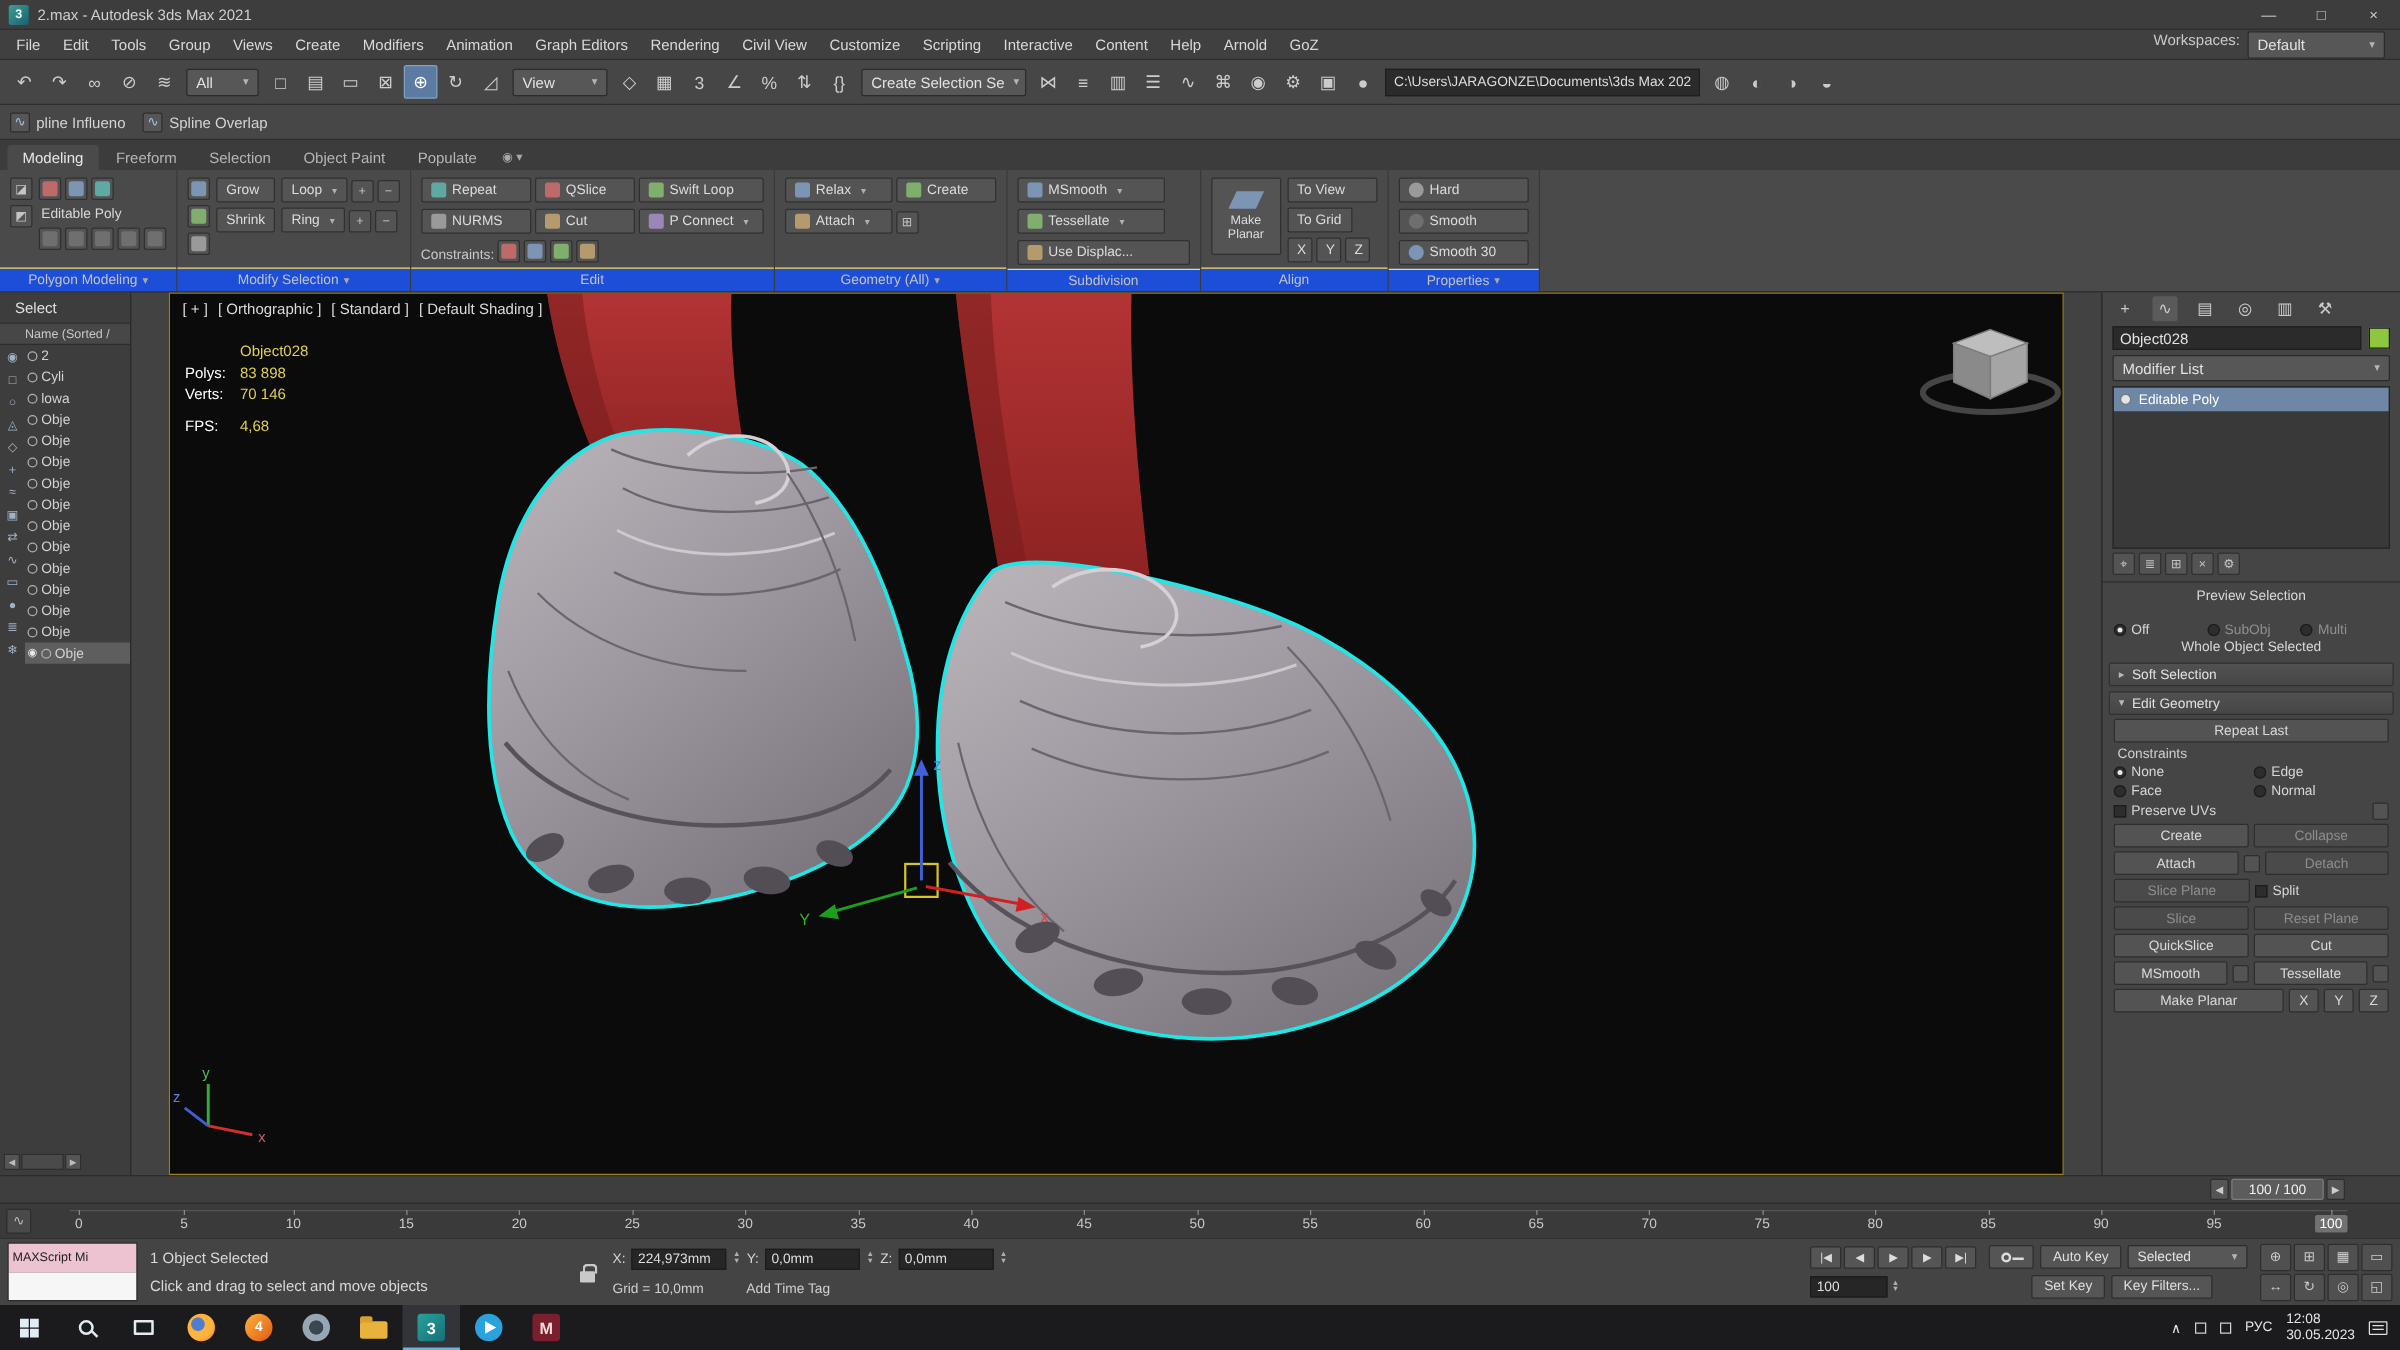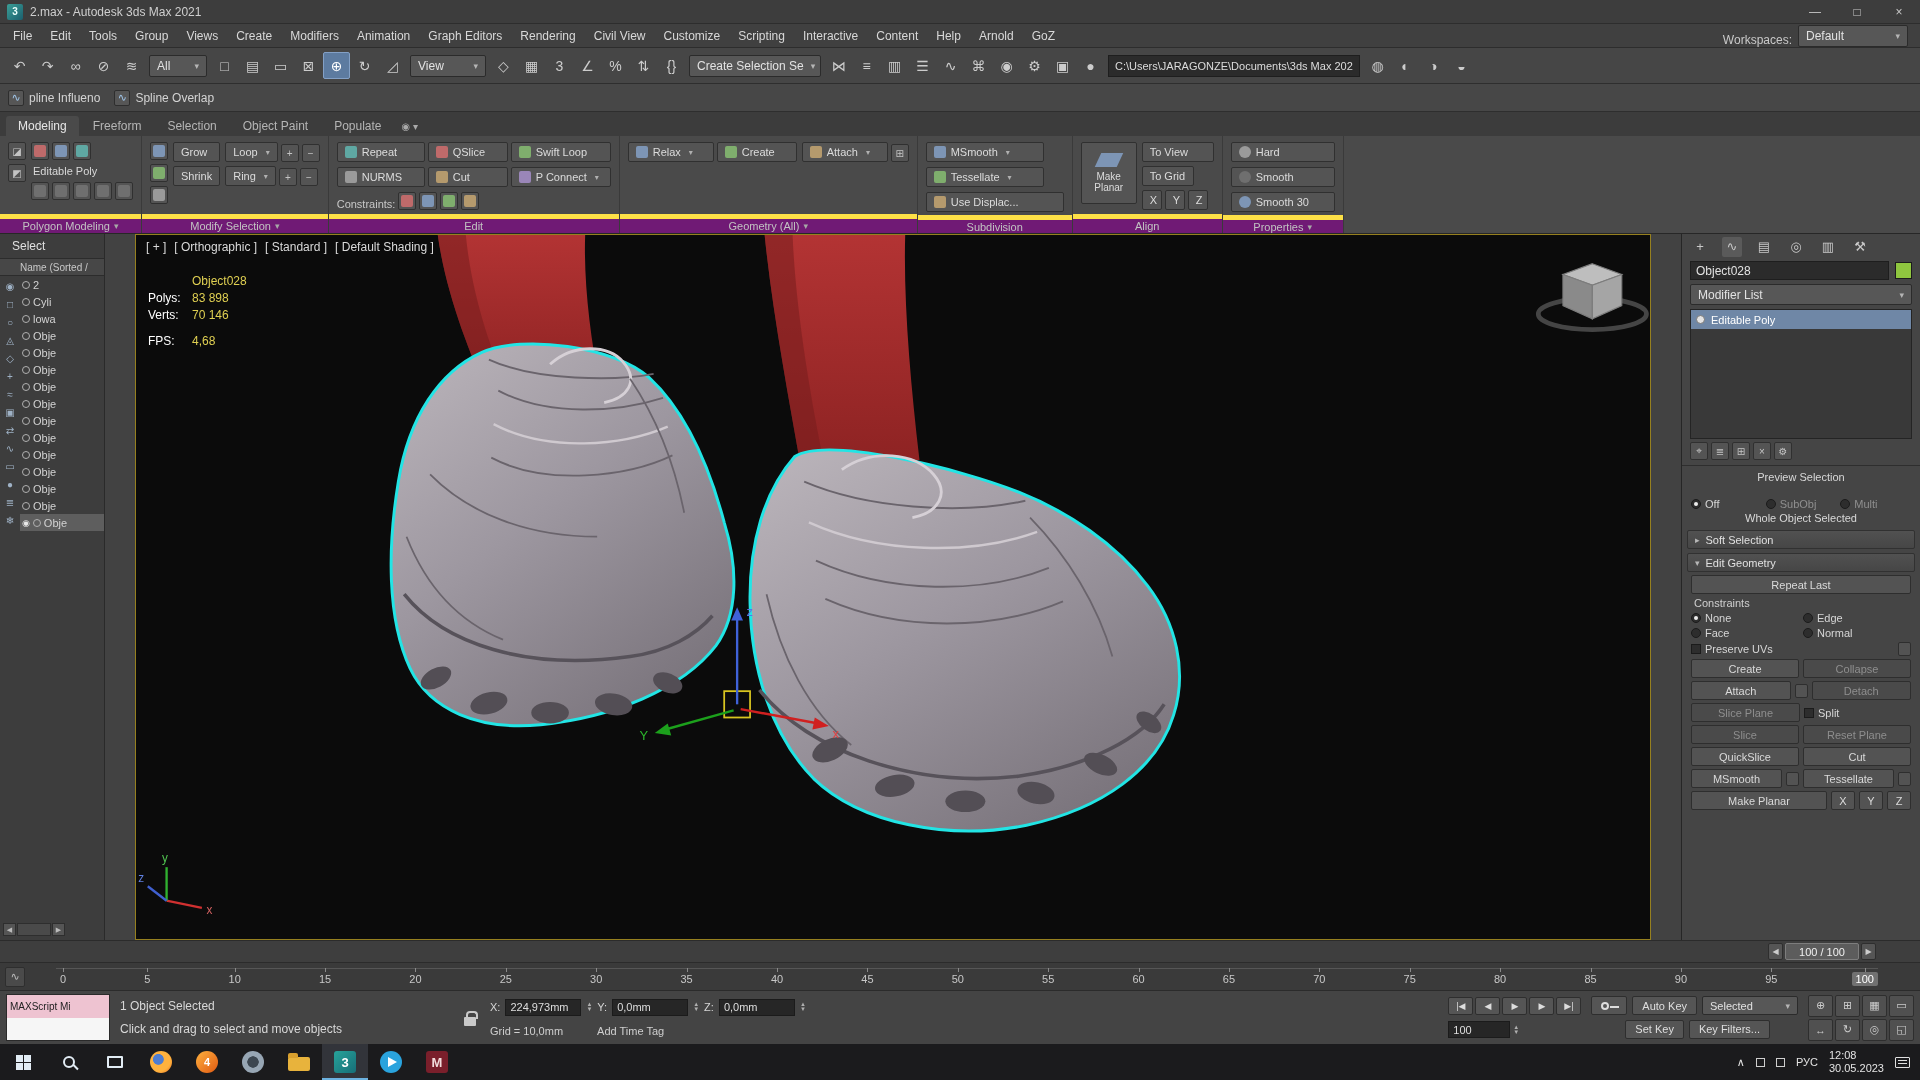--- a/index.html
+++ b/index.html
@@ -10,21 +10,21 @@
   
   .titlebar { height: 24px; background: #3d3d3d; display: flex; align-items: center; border-bottom: 1px solid #2d2d2d; }
   .app-ico { width: 16px; height: 16px; margin: 0 7px; background: linear-gradient(135deg,#3b9f97,#1b5f6e); border-radius: 2px; color: #eafffc; font-size: 10px; font-weight: bold; display: flex; align-items: center; justify-content: center; }
   .win-title { font-size: 12px; color: #cfcfcf; }
   .win-controls { margin-left: auto; display: flex; height: 100%; }
   .win-btn { width: 42px; display: flex; align-items: center; justify-content: center; color: #c8c8c8; font-size: 12px; }
 
   
   .menubar { height: 24px; background: #404040; display: flex; align-items: center; padding: 0 4px; border-bottom: 1px solid #2d2d2d; }
   .menu-item { padding: 0 9px; font-size: 12px; color: #d8d8d8; height: 100%; display: flex; align-items: center; }
-  .workspaces { margin-left: auto; display: flex; align-items: flex-end; gap: 6px; padding-right: 8px; font-size: 12px; color: #c9c9c9; }
+  .workspaces { margin-left: auto; display: flex; align-items: flex-start; gap: 6px; padding-right: 8px; font-size: 12px; color: #c9c9c9; }
 
   
   .dd { display: flex; align-items: center; background: #575757; border: 1px solid #2b2b2b; border-radius: 2px; height: 22px; padding: 0 7px; font-size: 12px; color: #e2e2e2; white-space: nowrap; }
   .dd::after { content: "▾"; font-size: 9px; color: #b5b5b5; margin-left: auto; padding-left: 7px; }
 
   
   .toolbar { height: 36px; background: #464646; display: flex; align-items: center; gap: 4px; padding: 0 6px; border-bottom: 1px solid #2e2e2e; overflow: hidden; }
   .tgroup { display: flex; gap: 1px; align-items: center; }
   .icon-btn { width: 27px; height: 27px; display: flex; align-items: center; justify-content: center; color: #cccccc; font-size: 14px; border: 1px solid transparent; border-radius: 2px; flex: 0 0 auto; }
   .icon-btn.active { background: var(--accent); border-color: #83a0c6; color: #fff; }
@@ -40,21 +40,21 @@
   
   .rtabs { height: 24px; background: #3c3c3c; display: flex; align-items: flex-end; padding: 0 6px; gap: 2px; }
   .rtab { padding: 3px 12px; font-size: 12px; color: #b5b5b5; border-radius: 3px 3px 0 0; }
   .rtab.active { background: #4a4a4a; color: #e6e6e6; }
   .rtab-caret { margin-left: 6px; color: #aaa; font-size: 10px; padding-bottom: 4px; }
 
   
   .ribbon { height: 98px; background: #4a4a4a; display: flex; border-bottom: 1px solid #272727; }
   .rpanel { display: flex; flex-direction: column; border-right: 1px solid #3a3a3a; }
   .rpanel-body { flex: 1; display: flex; gap: 5px; padding: 6px 8px 3px; align-items: flex-start; }
-  .rpanel-title { height: 19px; display: flex; align-items: center; justify-content: center; gap: 4px; font-size: 11px; color: #c2c2c2; background: #701a75; border-top: 5px solid #fde047; padding: 0 10px; }
+  .rpanel-title { height: 19px; display: flex; align-items: center; justify-content: center; gap: 4px; font-size: 11px; color: #c2c2c2; background: #1d4ed8; border-top: 1px solid #fde047; padding: 0 10px; }
   .rpanel-title.drop::after { content: "▾"; font-size: 9px; color: #a8a8a8; }
   .rcol { display: flex; flex-direction: column; gap: 4px; }
   .rrow { display: flex; gap: 3px; align-items: flex-end; }
   .rbtn { display: flex; align-items: center; gap: 5px; height: 20px; padding: 0 7px; background: #545454; border: 1px solid #303030; border-radius: 2px; font-size: 11px; color: #dcdcdc; white-space: nowrap; }
   .rbtn.drop::after { content: "▾"; font-size: 8px; color: #b0b0b0; margin-left: 3px; }
   .mb { width: 18px; height: 18px; background: #545454; border: 1px solid #303030; border-radius: 2px; display: flex; align-items: center; justify-content: center; color: #c4c4c4; font-size: 10px; flex: 0 0 auto; }
   .micon { width: 12px; height: 12px; border-radius: 2px; flex: 0 0 auto; }
   .m-red{background:#bf6a6a}.m-blue{background:#7d95b5}.m-green{background:#7fae6d}.m-tan{background:#b59a6d}
   .m-purple{background:#9a86b8}.m-gray{background:#9a9a9a}.m-teal{background:#5fa8a3}.m-dim{background:#6f6f6f}
   .eplabel { font-size: 11px; color: #d8d8d8; padding: 1px 2px; }
@@ -449,21 +449,21 @@
             </span>
           <span class="mb">
               <span class="micon m-tan"></span>
             </span>
         </div>
       </div>
       <div class="rpanel-title">Edit</div>
     </div>
 
     <div class="rpanel">
-      <div class="rpanel-body" style="flex-direction:row">
+      <div class="rpanel-body" style="flex-direction:column">
         <div class="rrow">
           <div class="rbtn drop" style="width:86px">
               <span class="micon m-blue"></span>
               <span>Relax</span>
             </div>
           <div class="rbtn" style="width:80px">
               <span class="micon m-green"></span>
               <span>Create</span>
             </div>
         </div>

